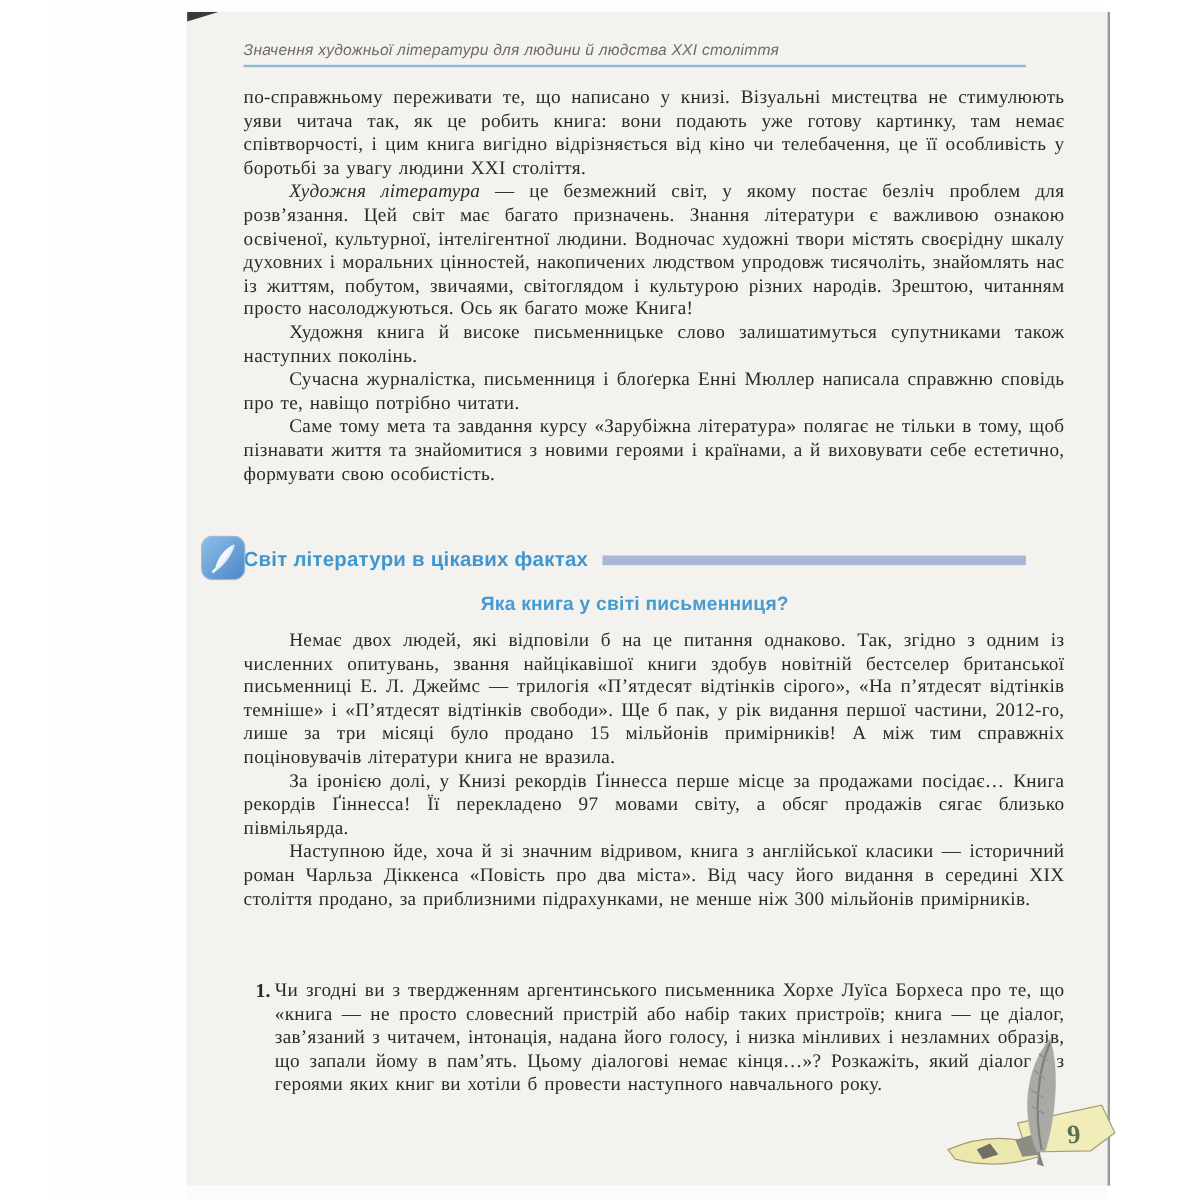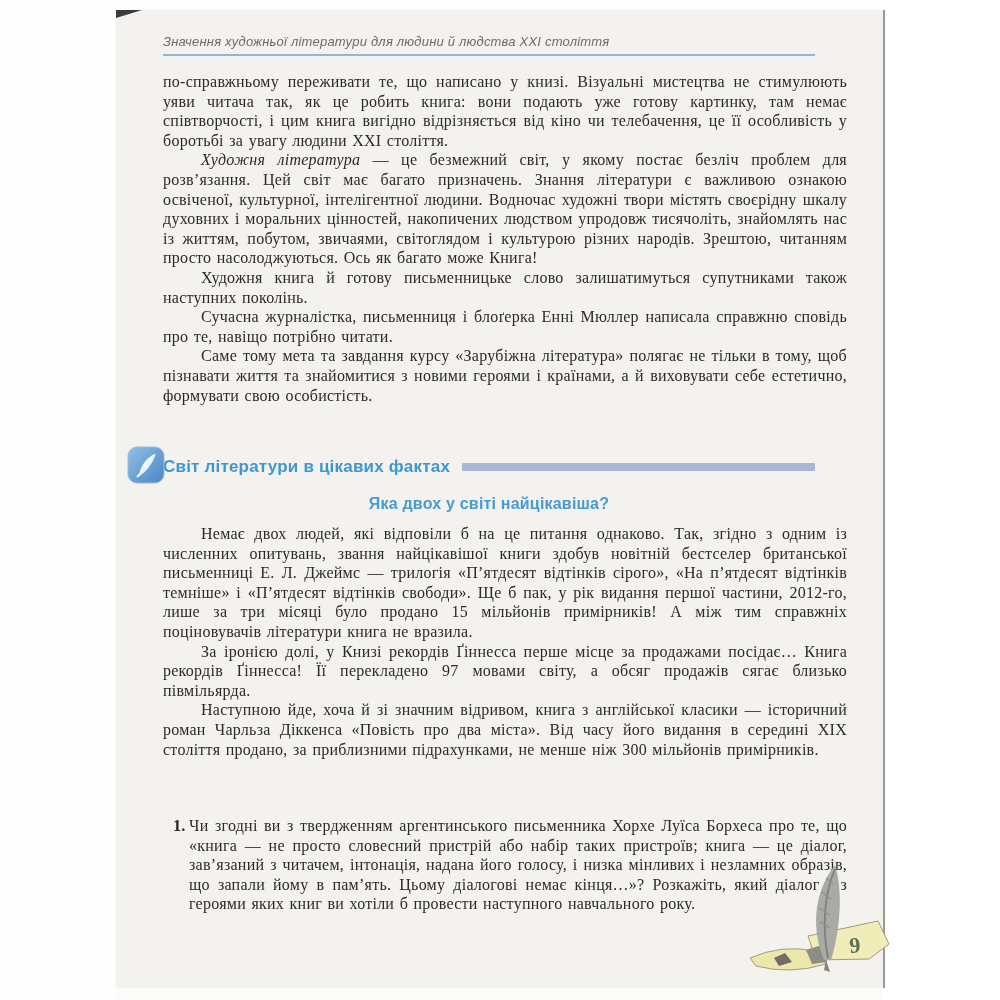--- a/index.html
+++ b/index.html
@@ -1,20 +1,20 @@
 <!DOCTYPE html>
 <html lang="uk"><head>
 <meta charset="utf-8">
 <style>
   html,body{margin:0;padding:0;}
   body{
     width:1000px;height:1000px;background:#ffffff;overflow:hidden;
     font-family:"Liberation Serif",serif;
   }
-  .scan{position:relative;width:880px;height:1000px;background:#fefefe;}
+  .scan{position:relative;width:880px;height:1000px;background:#fefefe;margin-left:40px;}
   .page{
     position:absolute;left:116px;top:10px;width:767px;height:978px;
     background:#f3f2ee;
     border-right:2px solid #9a9a98;
     box-shadow:0 0 2px rgba(0,0,0,.06);
   }
   .corner-mark{
     position:absolute;left:0;top:0;width:0;height:0;
     border-top:8px solid #3a3a38;border-right:26px solid transparent;
   }
@@ -69,21 +69,21 @@
     <div class="corner-mark"></div>
 
     <div class="running-block">
       <div class="running-head">Значення художньої літератури для людини й людства XXI століття</div>
       <div class="head-rule"></div>
     </div>
 
     <div class="intro-block">
       <p class="para">по-справжньому переживати те, що написано у книзі. Візуальні мистецтва не стимулюють уяви читача так, як це робить книга: вони подають уже готову картинку, там немає співтворчості, і цим книга вигідно відрізняється від кіно чи телебачення, це її особливість у боротьбі за увагу людини XXI століття.</p>
       <p class="para indent"><i class="lead">Художня література</i><span> — це безмежний світ, у якому постає безліч проблем для розв’язання. Цей світ має багато призначень. Знання літератури є важливою ознакою освіченої, культурної, інтелігентної людини. Водночас художні твори містять своєрідну шкалу духовних і моральних цінностей, накопичених людством упродовж тисячоліть, знайомлять нас із життям, побутом, звичаями, світоглядом і культурою різних народів. Зрештою, читанням просто насолоджуються. Ось як багато може Книга!</span></p>
-      <p class="para indent">Художня книга й готову письменницьке слово залишатимуться супутниками також наступних поколінь.</p>
+      <p class="para indent">Художня книга й високе письменницьке слово залишатимуться супутниками також наступних поколінь.</p>
       <p class="para indent">Сучасна журналістка, письменниця і блоґерка Енні Мюллер написала справжню сповідь про те, навіщо потрібно читати.</p>
       <p class="para indent">Саме тому мета та завдання курсу «Зарубіжна література» полягає не тільки в тому, щоб пізнавати життя та знайомитися з новими героями і країнами, а й виховувати себе естетично, формувати свою особистість.</p>
     </div>
 
     <div class="facts-block">
       <div class="facts-header">
         <div class="facts-icon">
           <svg viewBox="0 0 38 38" width="38" height="38" aria-hidden="true">
             <defs>
               <linearGradient id="icg" x1="0" y1="0" x2="1" y2="1">
@@ -93,21 +93,21 @@
             </defs>
             <rect x="1" y="1" width="36" height="36" rx="9" fill="url(#icg)" stroke="#9db9d8" stroke-width="1"></rect>
             <path d="M12,29 C14,19 20,11 28,8 C26,16 21,24 15,27 Z" fill="#ffffff" opacity="0.92"></path>
             <path d="M11,30 C17,27 25,18 28,8" stroke="#dcebf7" stroke-width="1.6" fill="none"></path>
             <path d="M13,28 L10,31" stroke="#ffffff" stroke-width="2" fill="none"></path>
           </svg>
         </div>
         <div class="facts-title">Світ літератури в цікавих фактах</div>
         <div class="facts-bar"></div>
       </div>
-      <div class="facts-question">Яка двох у світі найцікавіша?</div>
+      <div class="facts-question">Яка книга у світі письменниця?</div>
       <p class="para indent">Немає двох людей, які відповіли б на це питання однаково. Так, згідно з одним із численних опитувань, звання найцікавішої книги здобув новітній бестселер британської письменниці Е. Л. Джеймс — трилогія «П’ятдесят відтінків сірого», «На п’ятдесят відтінків темніше» і «П’ятдесят відтінків свободи». Ще б пак, у рік видання першої частини, 2012-го, лише за три місяці було продано 15 мільйонів примірників! А між тим справжніх поціновувачів літератури книга не вразила.</p>
       <p class="para indent">За іронією долі, у Книзі рекордів Ґіннесса перше місце за продажами посідає… Книга рекордів Ґіннесса! Її перекладено 97 мовами світу, а обсяг продажів сягає близько півмільярда.</p>
       <p class="para indent">Наступною йде, хоча й зі значним відривом, книга з англійської класики — історичний роман Чарльза Діккенса «Повість про два міста». Від часу його видання в середині XIX століття продано, за приблизними підрахунками, не менше ніж 300 мільйонів примірників.</p>
     </div>
 
     <div class="tasks-block">
       <div class="task">
         <span class="task-num">1.</span>
         <span class="task-text para">Чи згодні ви з твердженням аргентинського письменника Хорхе Луїса Борхеса про те, що «книга — не просто словесний пристрій або набір таких пристроїв; книга — це діалог, зав’язаний з читачем, інтонація, надана його голосу, і низка мінливих і незламних образів, що запали йому в пам’ять. Цьому діалогові немає кінця…»? Розкажіть, який діалог і з героями яких книг ви хотіли б провести наступного навчального року.</span>
       </div>

